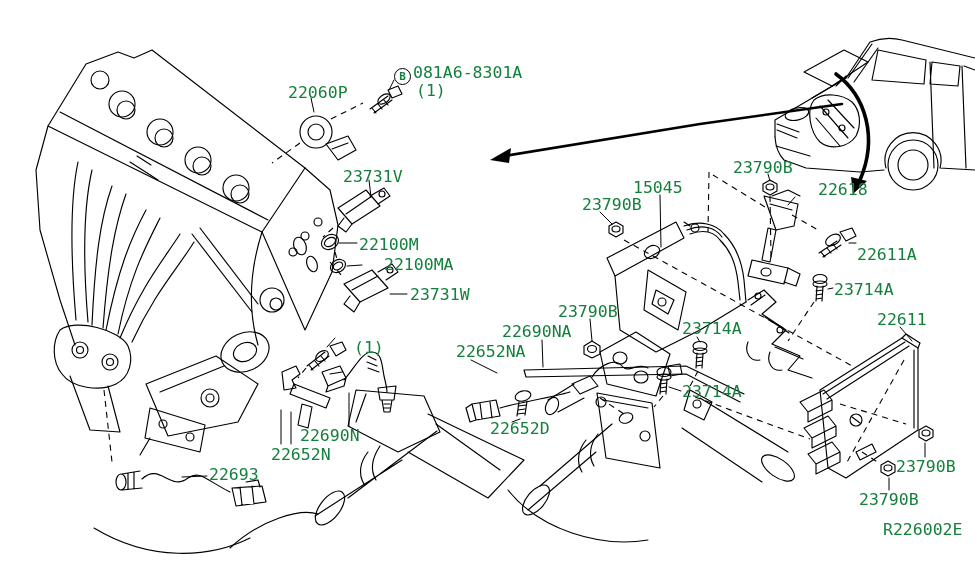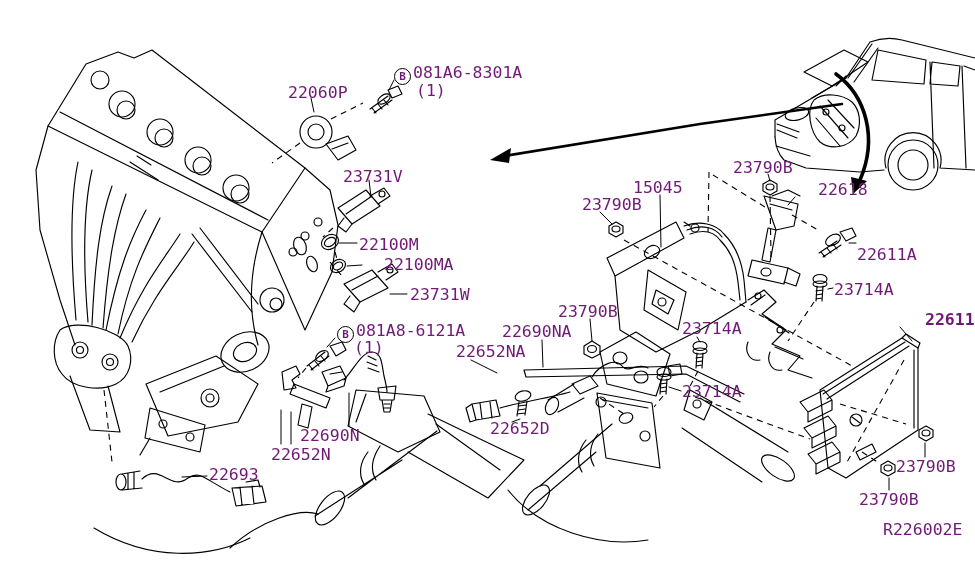--- a/index.html
+++ b/index.html
@@ -4,21 +4,21 @@
 <style>
   html,body{margin:0;padding:0;background:#fff;}
   #stage{position:relative;width:975px;height:566px;background:#ffffff;overflow:hidden;
          font-family:"DejaVu Sans Mono",monospace;}
   #art{position:absolute;left:0;top:0;}
   #art .ln{fill:none;stroke:#000;stroke-width:1.15;stroke-linecap:round;stroke-linejoin:round;}
   #art .thick{fill:none;stroke:#000;stroke-width:2.6;stroke-linecap:round;}
   #art .dash{fill:none;stroke:#000;stroke-width:1.1;stroke-dasharray:6 5;}
   #art .fill{fill:#000;stroke:none;}
   #label-layer{position:absolute;left:0;top:0;width:100%;height:100%;}
-  .plabel{position:absolute;white-space:nowrap;color:#701a75;
+  .plabel{position:absolute;white-space:nowrap;color:#15803d;
           font:16.5px/1.05 "DejaVu Sans Mono",monospace;letter-spacing:0px;}
   .circ{display:inline-block;width:15px;height:15px;border:1.6px solid #000;border-radius:50%;
         font-size:11px;line-height:15px;text-align:center;vertical-align:-2px;margin-right:2px;
         font-weight:bold;}
 </style>
 </head>
 <body>
 
 <div id="stage">
 
@@ -337,36 +337,35 @@
 </svg>
 
 <div id="label-layer">
       <div class="plabel" style="left: 288px; top: 84px;">22060P</div>
       <div class="plabel" style="left: 394px; top: 64px;"><span class="circ">B</span>081A6-8301A</div>
       <div class="plabel" style="left: 416px; top: 82px;">(1)</div>
       <div class="plabel" style="left: 343px; top: 161px; margin-top: 7px;">23731V</div>
       <div class="plabel" style="left: 359px; top: 236px;">22100M</div>
       <div class="plabel" style="left: 384px; top: 256px;">22100MA</div>
       <div class="plabel" style="left: 410px; top: 286px;">23731W</div>
-      <div class="plabel" style="left: 337px; top: 322px;"><span class="circ">B</span>081A8-6121A</div>
       <div class="plabel" style="left: 354px; top: 339px;">(1)</div>
       <div class="plabel" style="left: 502px; top: 323px;">22690NA</div>
       <div class="plabel" style="left: 456px; top: 343px;">22652NA</div>
       <div class="plabel" style="left: 558px; top: 303px;">23790B</div>
       <div class="plabel" style="left: 682px; top: 320px;">23714A</div>
       <div class="plabel" style="left: 682px; top: 383px;">23714A</div>
       <div class="plabel" style="left: 490px; top: 420px;">22652D</div>
       <div class="plabel" style="left: 300px; top: 427px;">22690N</div>
       <div class="plabel" style="left: 271px; top: 446px;">22652N</div>
       <div class="plabel" style="left: 209px; top: 466px;">22693</div>
       <div class="plabel" style="left: 582px; top: 196px;">23790B</div>
       <div class="plabel" style="left: 633px; top: 179px;">15045</div>
       <div class="plabel" style="left: 733px; top: 159px;">23790B</div>
       <div class="plabel" style="left: 818px; top: 181px; text-align: center;">22618</div>
       <div class="plabel" style="left: 857px; top: 246px;">22611A</div>
       <div class="plabel" style="left: 834px; top: 281px;">23714A</div>
-      <div class="plabel" style="left: 925px; top: 311px; font-weight: bold;">22611</div>
+      <div class="plabel" style="left: 877px; top: 311px;">22611</div>
       <div class="plabel" style="left: 896px; top: 458px;">23790B</div>
       <div class="plabel" style="left: 859px; top: 491px;">23790B</div>
       <div class="plabel" style="left: 883px; top: 509px; margin-top: 12px;">R226002E</div>
     </div>
 
 </div>
 
 </body></html>

